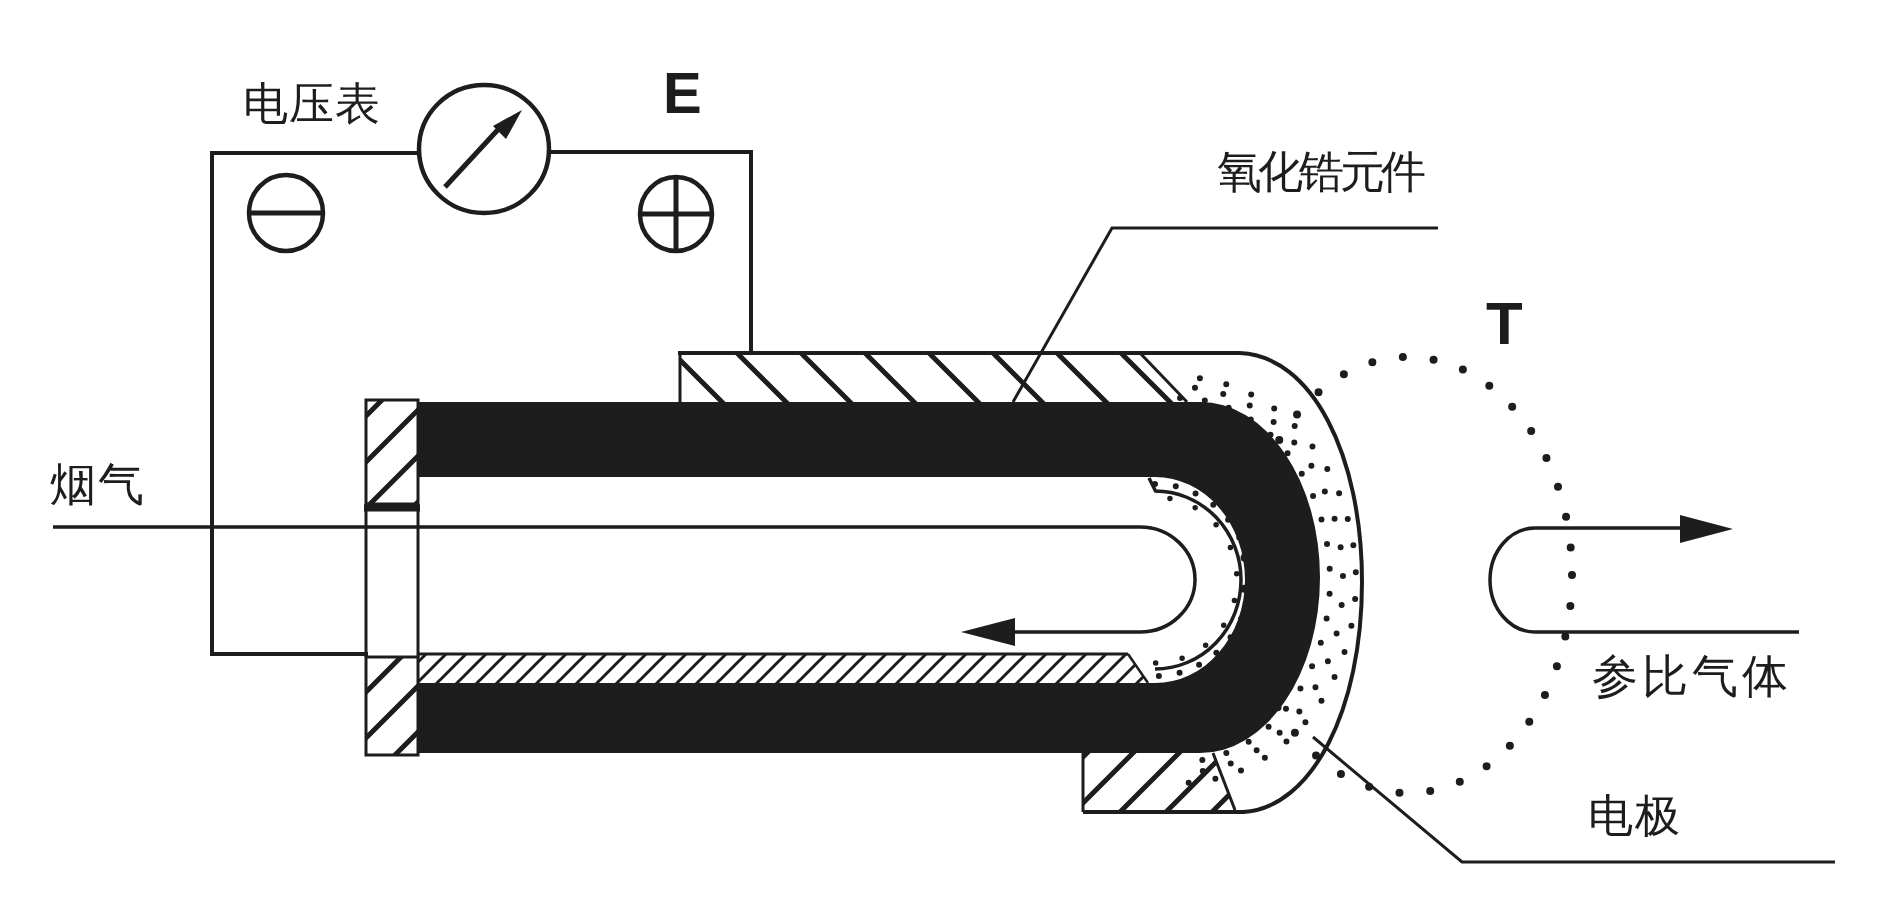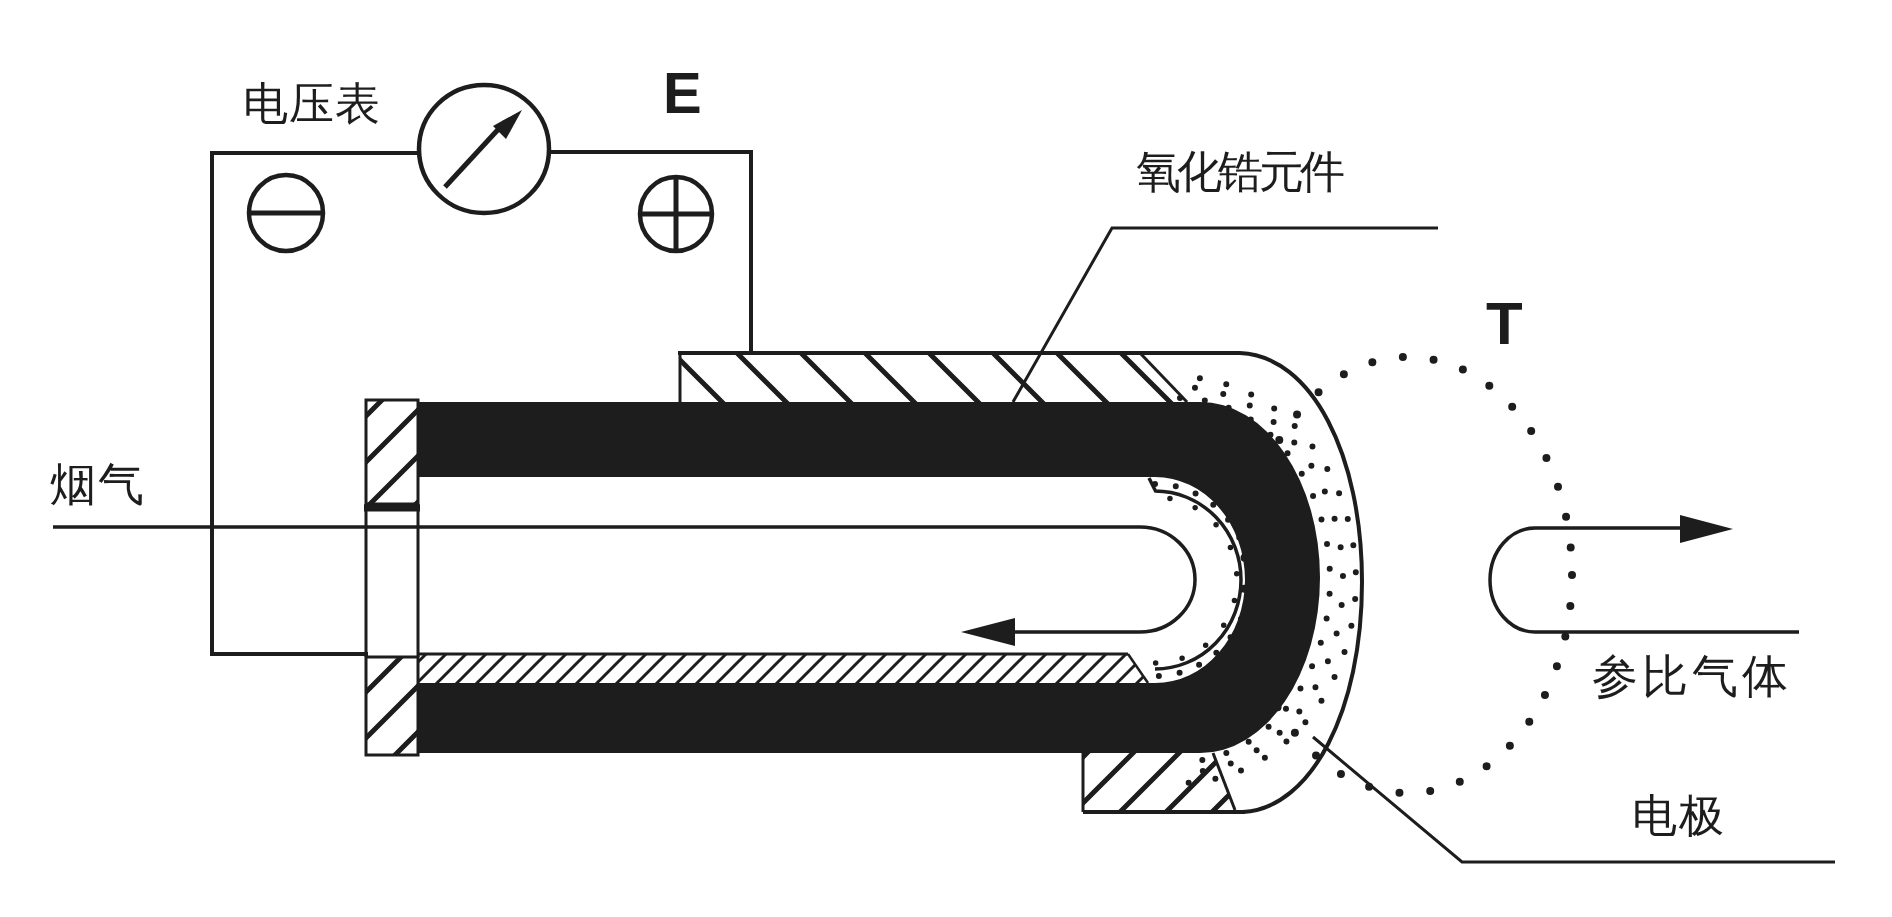--- a/index.html
+++ b/index.html
@@ -14,25 +14,25 @@
   .lbl{
     position:absolute;
     color:#1d1d1d;
     white-space:nowrap;
     line-height:1;
   }
   .lbl-cn{font-family:"Liberation Serif", serif;}
   .lbl-sym{font-family:"Liberation Sans", sans-serif;font-weight:bold;}
   .lbl-voltmeter{left:243px;top:82px;font-size:45px;letter-spacing:1px;}
   .lbl-emf{left:663px;top:64px;font-size:58px;}
-  .lbl-zirconia{left:1136px;top:150px;font-size:45px;letter-spacing:-4px;text-align:center;}
+  .lbl-zirconia{left:1217px;top:150px;font-size:45px;letter-spacing:-4px;text-align:center;}
   .lbl-temp{left:1486px;top:294px;font-size:60px;}
   .lbl-flue{left:50px;top:462px;font-size:46px;letter-spacing:2px;text-align:center;}
   .lbl-ref{left:1592px;top:654px;font-size:46px;letter-spacing:4px;font-family:Liberation Serif, serif;}
-  .lbl-electrode{left:1588px;top:794px;font-size:45px;letter-spacing:2px;margin-left:44px;}
+  .lbl-electrode{left:1588px;top:794px;font-size:45px;letter-spacing:2px;}
 </style>
 </head>
 <body>
 
 <div class="stage">
 
   <svg width="1892" height="917" viewBox="0 0 1892 917">
     <defs>
 
       <pattern id="hatchB" width="64" height="64" patternUnits="userSpaceOnUse">

